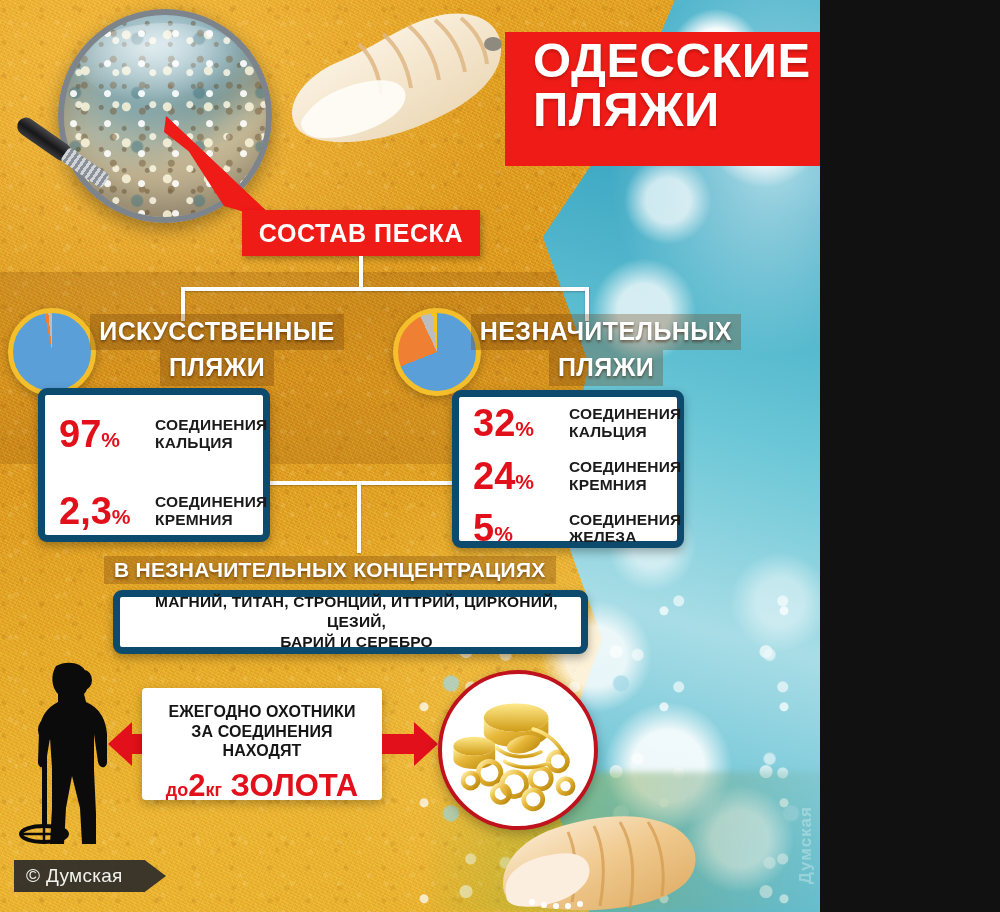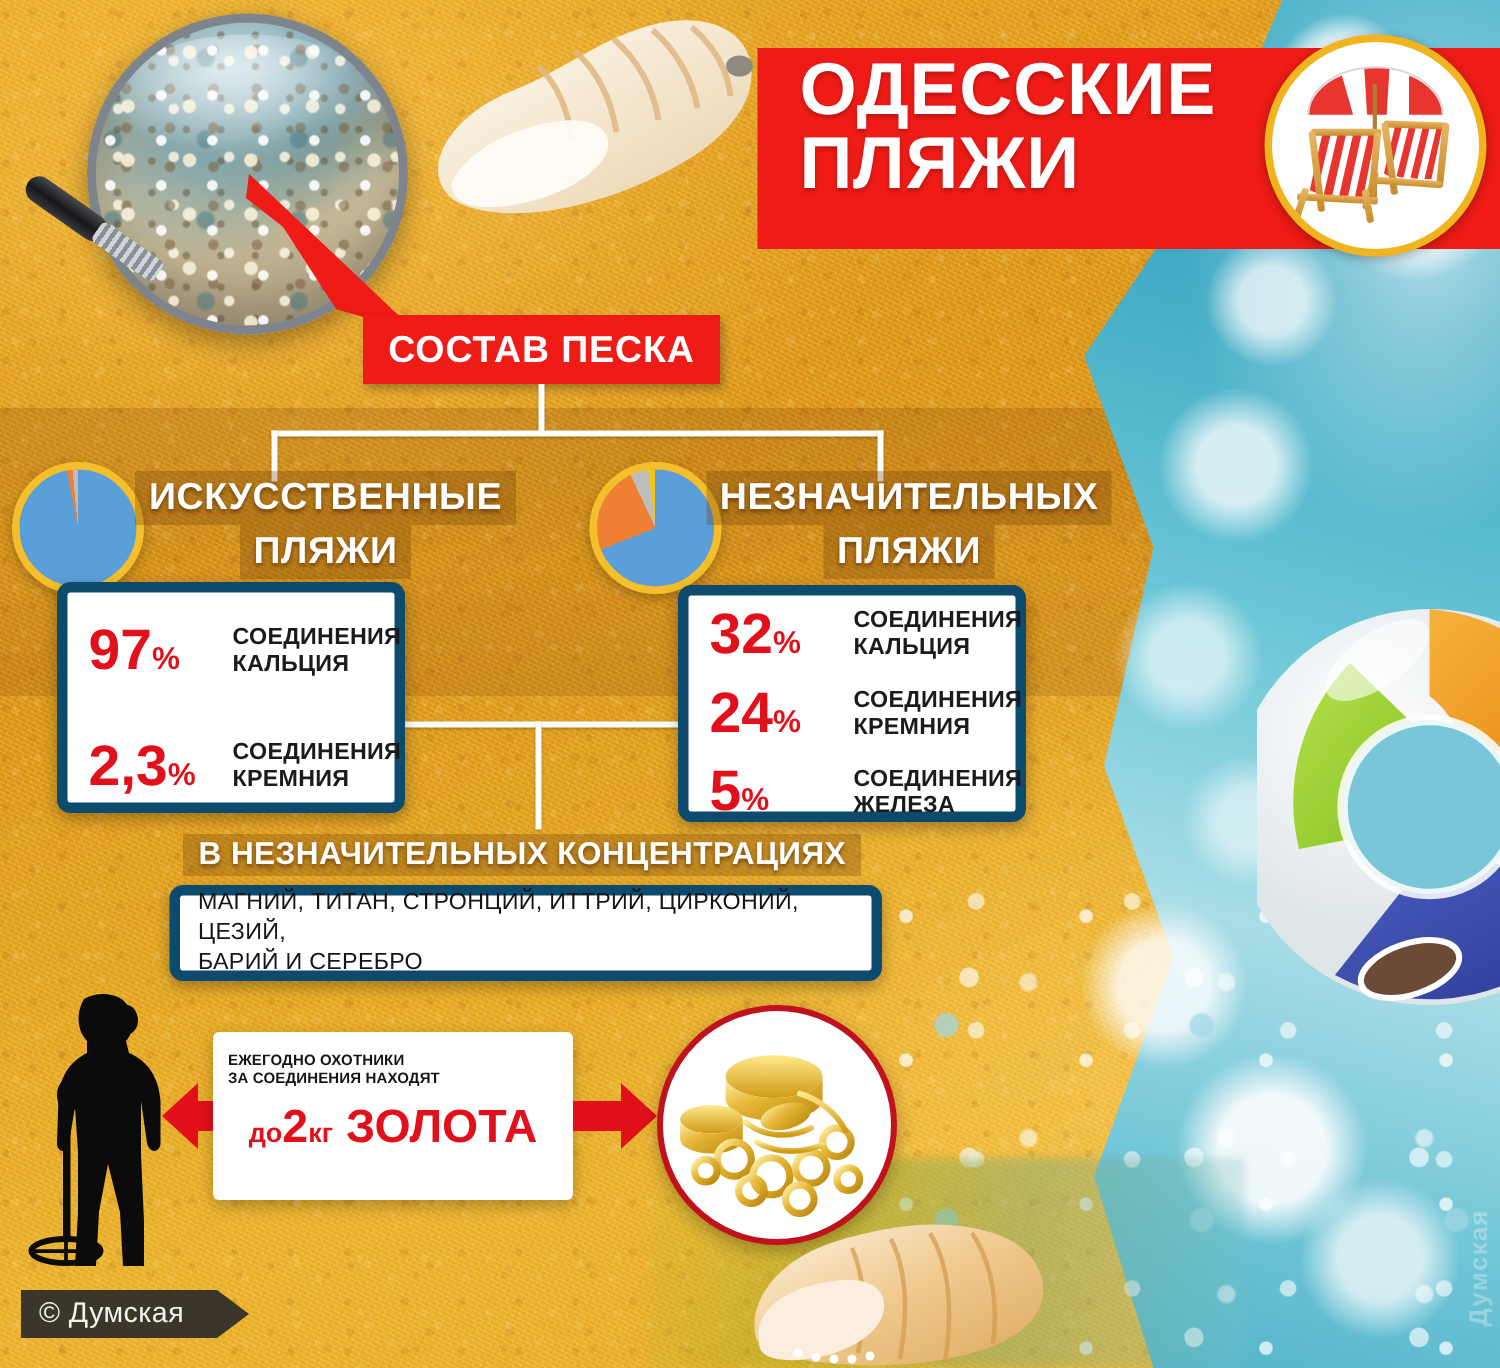--- a/index.html
+++ b/index.html
@@ -1,19 +1,19 @@
 <!DOCTYPE html>
 <html lang="ru"><head>
 <meta charset="utf-8">
 <title>Одесские пляжи — состав песка</title>
 <style>
   html,body{margin:0;padding:0;background:#111;}
   *{box-sizing:border-box;}
   #stage{
-    position:relative;width:1000px;height:912px;overflow:hidden;
+    position:relative;width:820px;height:912px;overflow:hidden;
     font-family:"Liberation Sans","DejaVu Sans",sans-serif;
     background:#d79a23;
   }
   
   .sand{
     position:absolute;inset:0;
     background:
       radial-gradient(ellipse 60% 40% at 18% 12%, rgba(255,205,90,.55), rgba(0,0,0,0) 70%),
       radial-gradient(ellipse 50% 45% at 75% 78%, rgba(255,214,110,.40), rgba(0,0,0,0) 72%),
       linear-gradient(170deg,#e6a52a 0%,#dd9a22 18%,#d9941f 42%,#e3a629 62%,#e9b133 80%,#e7ae2e 100%);
@@ -204,41 +204,41 @@
   }
   .pct .sign{font-size:21px;}
   .rowlabel{
     color:#1b1b1b;font-weight:bold;font-size:15.5px;line-height:1.15;letter-spacing:.2px;
   }
   .rowlabel span{display:block;}
 
   
   .trace-head{
     position:absolute;left:104px;top:556px;width:470px;
-    color:#fff;font-weight:bold;font-size:21px;text-align:right;letter-spacing:.3px;
+    color:#fff;font-weight:bold;font-size:21px;text-align:left;letter-spacing:.3px;
     text-shadow:0 2px 3px rgba(60,25,0,.55);
   }
   .trace-head .bandbg{display:inline-block;padding:2px 10px;background:rgba(110,58,10,.30);}
   #card-trace{
     left:113px;top:590px;width:475px;height:64px;
     display:flex;align-items:center;justify-content:center;
   }
   #card-trace .tracetext{
-    color:#151515;font-weight:normal;font-size:15.5px;line-height:1.3;
-    letter-spacing:.2px;padding:0 12px;
+    color:#151515;font-weight:bold;font-size:15.5px;line-height:1.3;text-align:center;
+    letter-spacing:.2px;padding:0 12px;margin-left:12px;
   }
   #card-trace .tracetext span{display:block;}
 
   
   #card-gold{
     left:142px;top:688px;width:240px;height:112px;border-radius:4px;border-width:0;
     box-shadow:0 4px 10px rgba(0,0,0,.25);
   }
   .gold-lead{
-    color:#151515;font-weight:bold;font-size:10px;line-height:1.22;
+    color:#151515;font-weight:bold;font-size:16px;line-height:1.22;text-align:center;
     padding:14px 10px 0;letter-spacing:.1px;
   }
   .gold-lead span{display:block;}
   .gold-amount{
     color:#e2101a;font-weight:bold;text-align:center;margin-top:9px;
     font-size:31px;line-height:1;white-space:nowrap;
   }
   .gold-amount .small{font-size:18px;}
   .gold-amount .kg{font-size:18px;}
   .arrow{position:absolute;width:56px;height:50px;}

